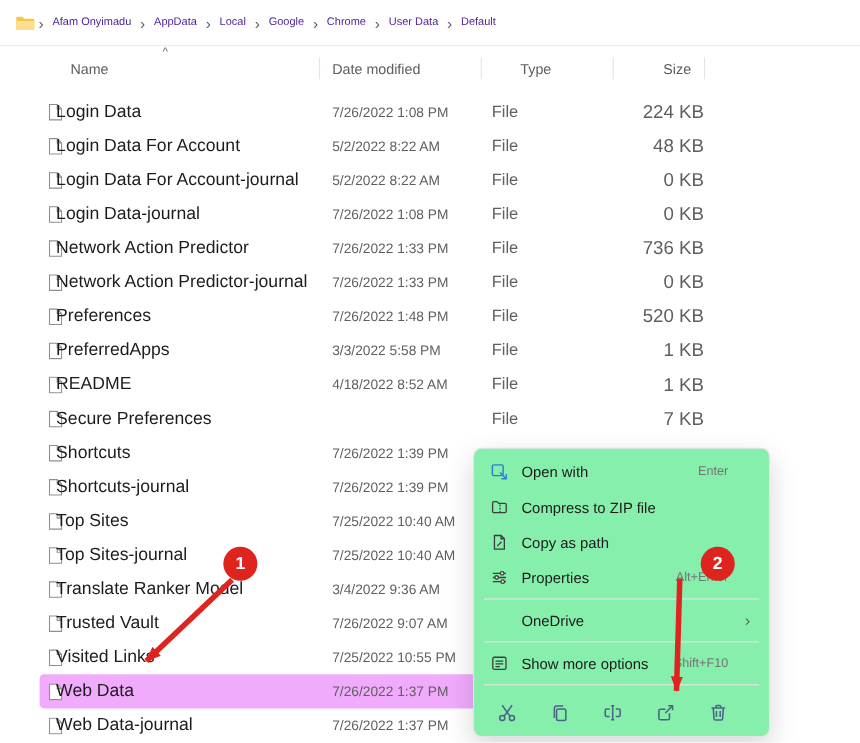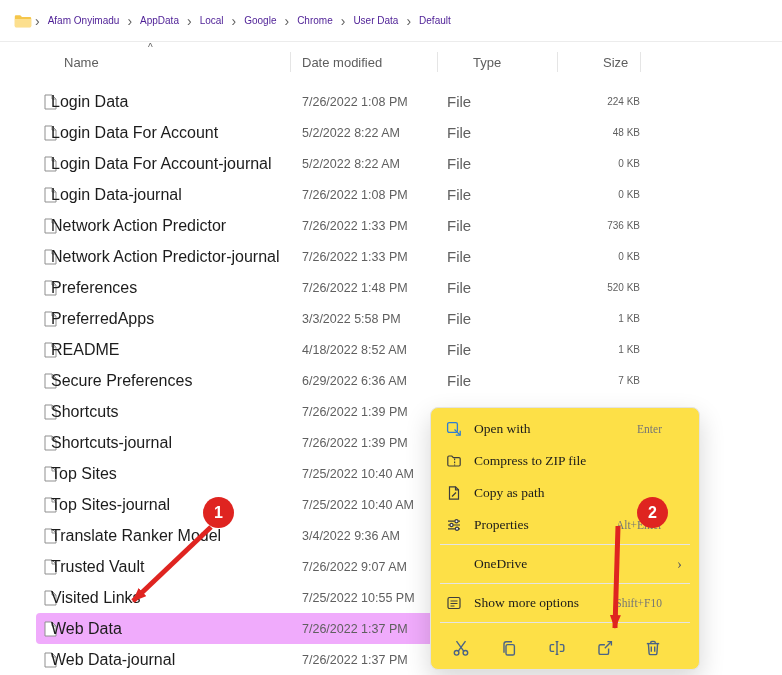--- a/index.html
+++ b/index.html
@@ -25,24 +25,24 @@
 
   
   .rows { position: absolute; top: 86px; left: 36px; width: 664px; z-index: 1; }
   .row { position: relative; height: 31px; }
   .row.selected { background: #f0abfc; border-radius: 4px; }
   .cell { position: absolute; top: 0; height: 31px; display: flex; align-items: center; white-space: nowrap; }
   .icon-cell { left: 8px; }
   .cell.name { left: 15px; font-size: 16px; color: #1c1c1c; }
   .cell.date { left: 266px; font-size: 12.5px; color: #5f5f5f; }
   .cell.type { left: 411px; font-size: 15px; color: #5f5f5f; }
-  .cell.size { left: 468px; width: 136px; justify-content: flex-end; font-size: 10px; color: #5f5f5f; }
+  .cell.size { left: 468px; width: 136px; justify-content: flex-end; font-size: 17px; color: #5f5f5f; }
 
   
-  .context-menu { position: absolute; left: 430px; top: 407px; width: 270px; height: 263px; background: #fde047; border: 1px solid #e3e3e3; border-radius: 8px; box-shadow: 0 10px 26px rgba(0,0,0,0.16); padding: 5px; z-index: 5; font-family: Liberation Serif, serif; }
+  .context-menu { position: absolute; left: 430px; top: 407px; width: 270px; height: 263px; background: #86efac; border: 1px solid #e3e3e3; border-radius: 8px; box-shadow: 0 10px 26px rgba(0,0,0,0.16); padding: 5px; z-index: 5; }
   .menu-item { height: 32px; display: flex; align-items: center; padding: 0 10px; border-radius: 4px; font-size: 13.5px; color: #1b1b1b; }
   .mi-icon { width: 18px; margin-right: 10px; display: flex; align-items: center; }
   .mi-label { flex: 1; white-space: nowrap; }
   .mi-shortcut { color: #757575; font-size: 11.5px; margin-right: 22px; white-space: nowrap; text-align: right; }
   .mi-chevron { color: #5f5f5f; font-size: 15px; margin-right: 2px; }
   .menu-sep { height: 1px; background: #e4e4e4; margin: 3px 4px; }
   .quick-row { display: flex; align-items: center; gap: 22px; padding: 9px 4px 4px 12px; }
   .qa { width: 26px; height: 26px; display: flex; align-items: center; justify-content: center; border-radius: 4px; }
 
   
@@ -211,21 +211,20 @@
       </div>
 
       <div class="row">
         <span class="cell icon-cell">
           <svg width="13" height="16" viewBox="0 0 13 16">
             <path d="M1 1 h7 l4 4 v10 H1 z" fill="#ffffff" stroke="#8f8f8f" stroke-width="1"></path>
             <path d="M8 1 v4 h4" fill="none" stroke="#8f8f8f" stroke-width="1"></path>
           </svg>
         </span>
         <span class="cell name">Secure Preferences</span>
-        <span class="cell date">6/29/2022 6:36 AM</span>
         <span class="cell type">File</span>
         <span class="cell size">7 KB</span>
       </div>
 
       <div class="row">
         <span class="cell icon-cell">
           <svg width="13" height="16" viewBox="0 0 13 16">
             <path d="M1 1 h7 l4 4 v10 H1 z" fill="#ffffff" stroke="#8f8f8f" stroke-width="1"></path>
             <path d="M8 1 v4 h4" fill="none" stroke="#8f8f8f" stroke-width="1"></path>
           </svg>

